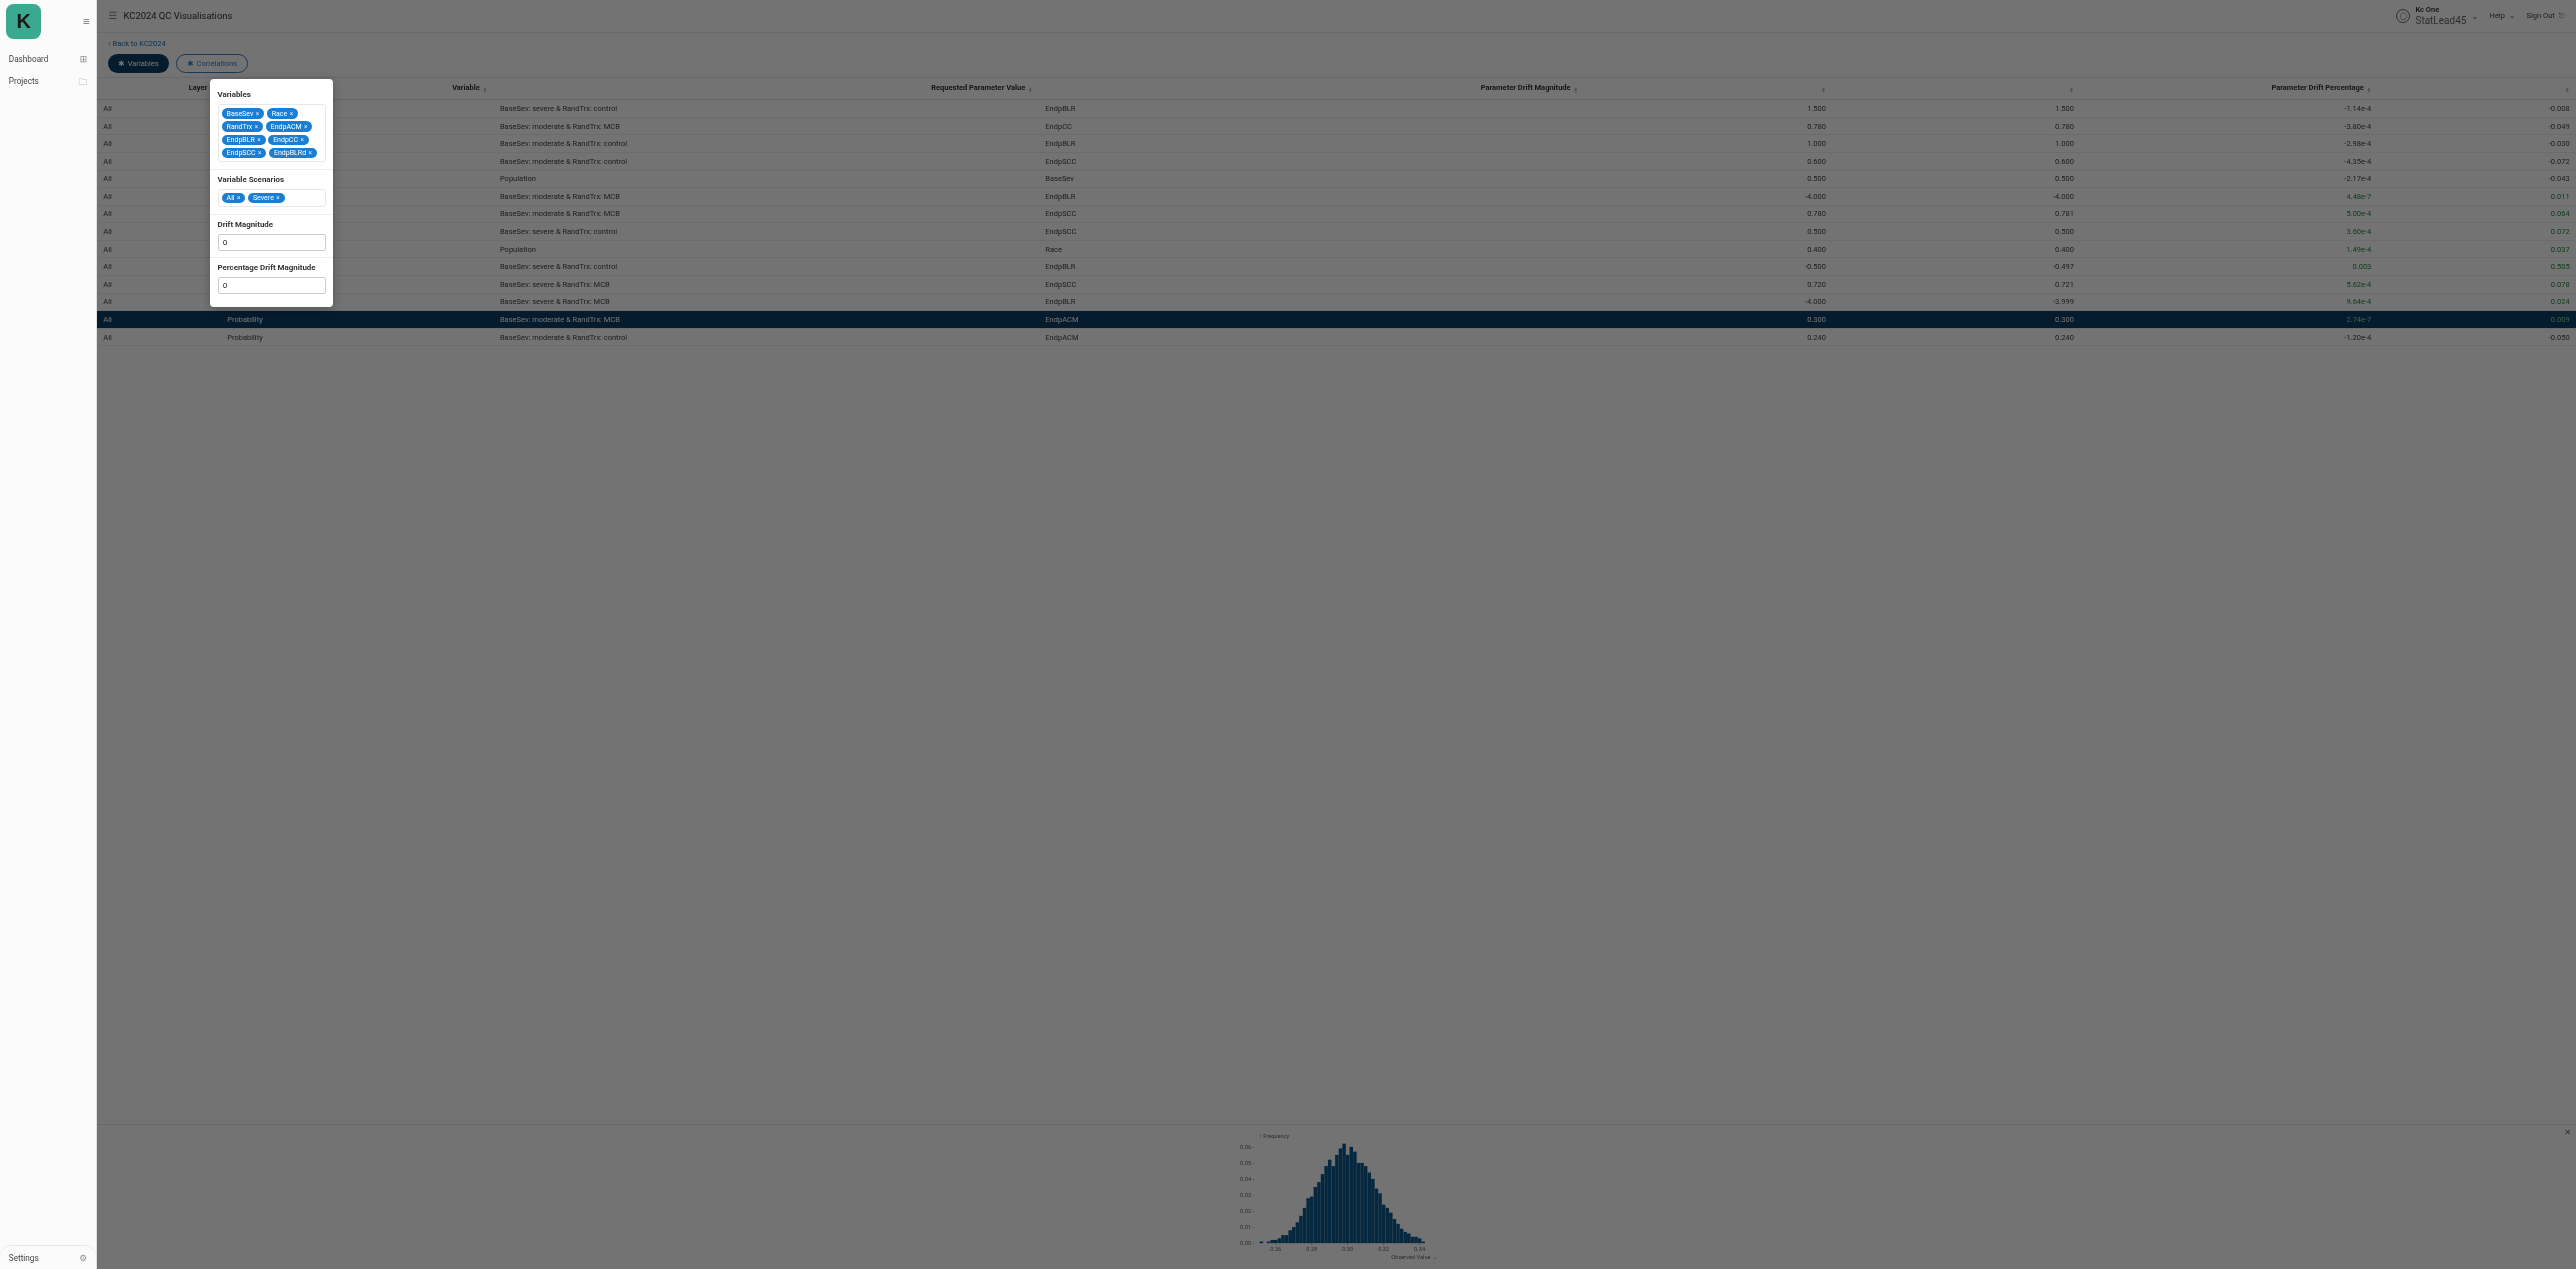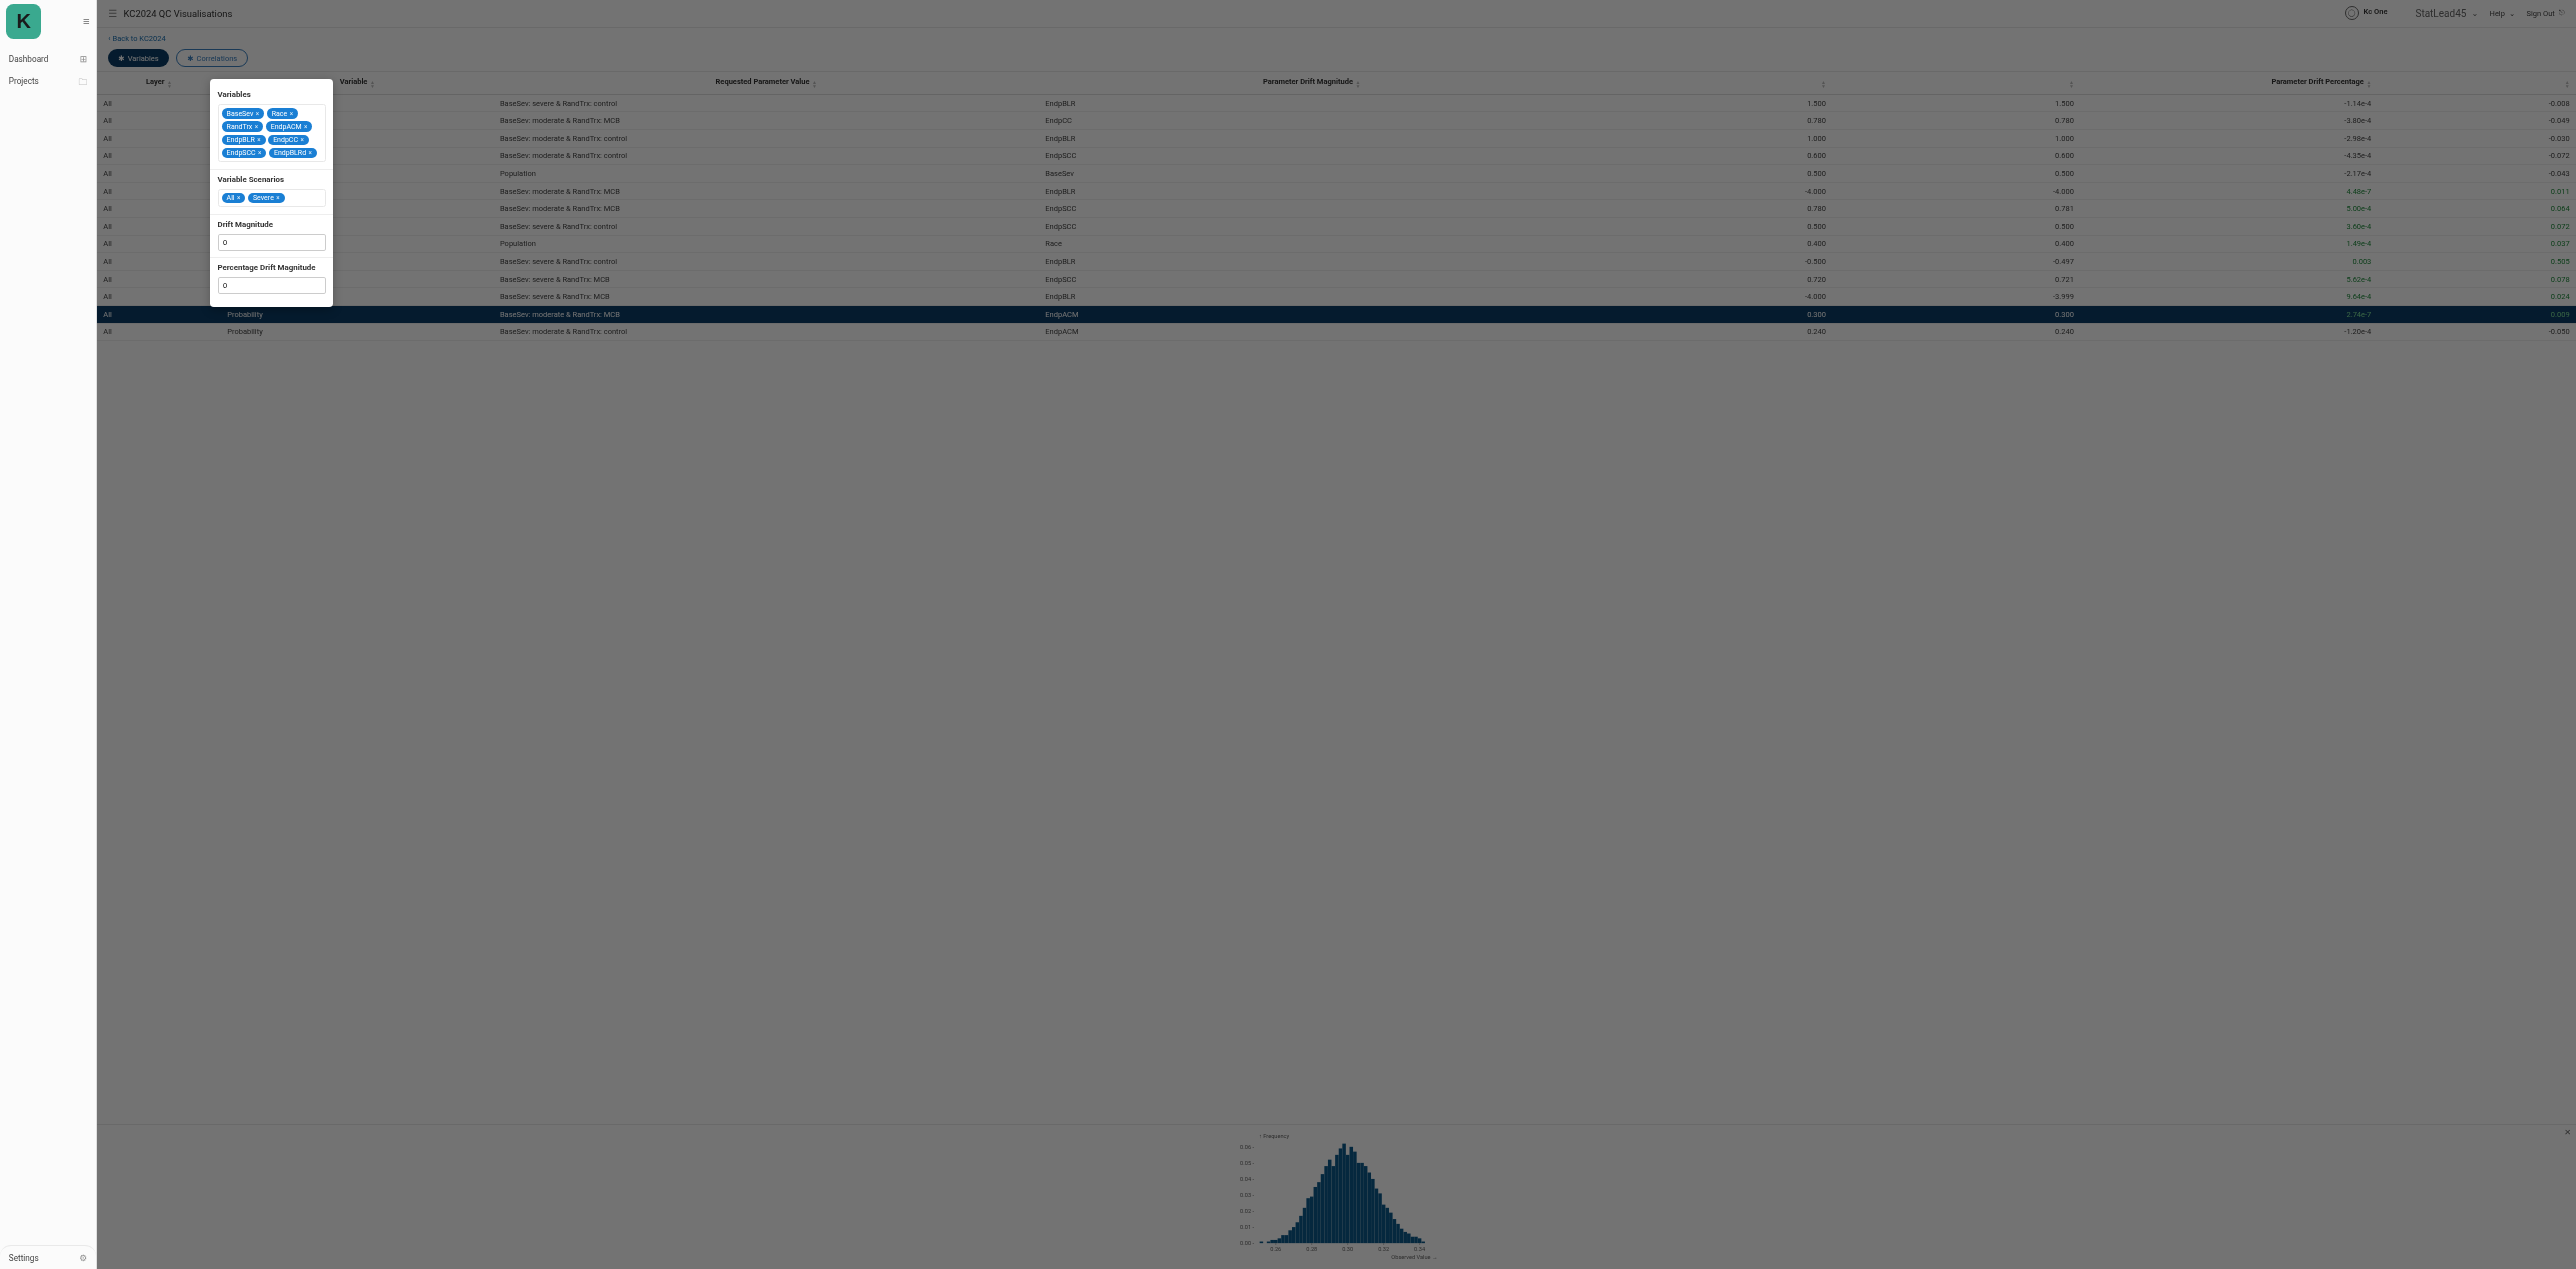--- a/index.html
+++ b/index.html
@@ -15,35 +15,35 @@
 .nav-item .nav-icon { color: #888; font-size: 8.8px; }
 .bottom-nav { border-top: 0.6px solid #e9e9e9; border-radius: 11px; }
 
 .main { flex: 1; display: flex; flex-direction: column; position: relative; background: #fff; }
 .header { display: flex; align-items: center; padding: 6.3px 11.3px; border-bottom: 0.6px solid #e8e8e8; }
 .header .left-ico { color: #888; margin-right: 6.3px; font-size: 10px; }
 .header .title { font-weight: 400; font-size: 9.4px; color: #333; }
 .header-right { margin-left: auto; display: flex; align-items: center; gap: 11.3px; }
 .user-block { display: flex; align-items: center; gap: 5px; }
 .user-icon { width: 14px; height: 14px; border-radius: 50%; border: 1.3px solid #666; display:flex; align-items:center; justify-content:center; font-size:7px; color:#666; }
-.user-text { display:flex; flex-direction:row; line-height:1.1;gap:28px; }
+.user-text { display:flex; flex-direction:column; line-height:1.1; }
 .user-text .un { font-size: 7.5px; font-weight:600; }
 .user-text .role { font-size: 10px; color:#666; }
 .hdr-link { display:flex; align-items:center; gap:4px; font-size:7.5px; color:#444; cursor:pointer; }
 
 .subhead { padding: 5px 11.3px 3.8px 11.3px; }
 .back-link { color: #1a6fb0; font-size: 7.5px; cursor:pointer; display:inline-flex; align-items:center; gap:1.9px; }
 .chip-row { display:flex; gap:7.5px; margin-top:6.3px; }
 .chip { border-radius: 628px; padding: 3.8px 10px; font-size: 7.5px; display:inline-flex; align-items:center; gap:3.1px; cursor:pointer; }
 .chip.active { background: #0d3d66; color: #fff; }
 .chip.outline { border:0.6px solid #3a7fbf; color:#3a7fbf; background:#fff; }
 
 .table-wrap { flex:1; overflow:auto; border-top:0.6px solid #e8e8e8; }
 table { width:100%; border-collapse: collapse; font-size:7.5px; }
-th { text-align:center; font-weight:700; color:#333; padding:5px 6.3px; border-bottom:0.6px solid #ddd; position:relative; }
+th { text-align:right; font-weight:700; color:#333; padding:5px 6.3px; border-bottom:0.6px solid #ddd; position:relative; }
 td { padding:3.8px 6.3px; border-bottom:0.6px solid #f0f0f0; color:#444; }
 td.num, th.num { text-align:right; font-variant-numeric: tabular-nums; }
 tr.hl td { background:#0d3d66; color:#fff; }
 tr.hl td.num { color:#fff; }
 td.pos { color:#1e8a3b; }
 tr.hl td.pos { color:#7ee099; }
 
 .chart-area { border-top:0.6px solid #e8e8e8; padding:5px 11.3px 7.5px 11.3px; position:relative; }
 .chart-close { position:absolute; top:2.5px; right:5px; cursor:pointer; color:#666; font-size:8.2px; }
 .chart-svg { display:block; margin:0 auto; }

